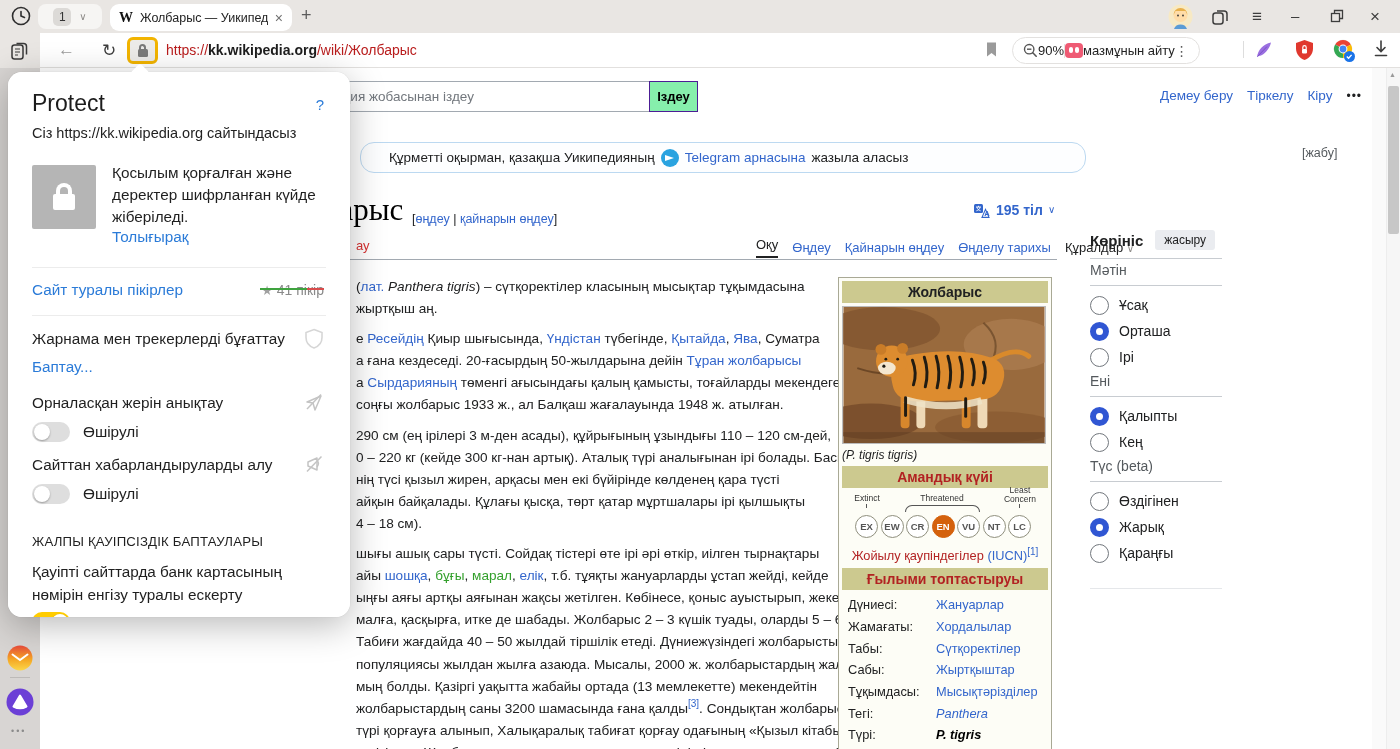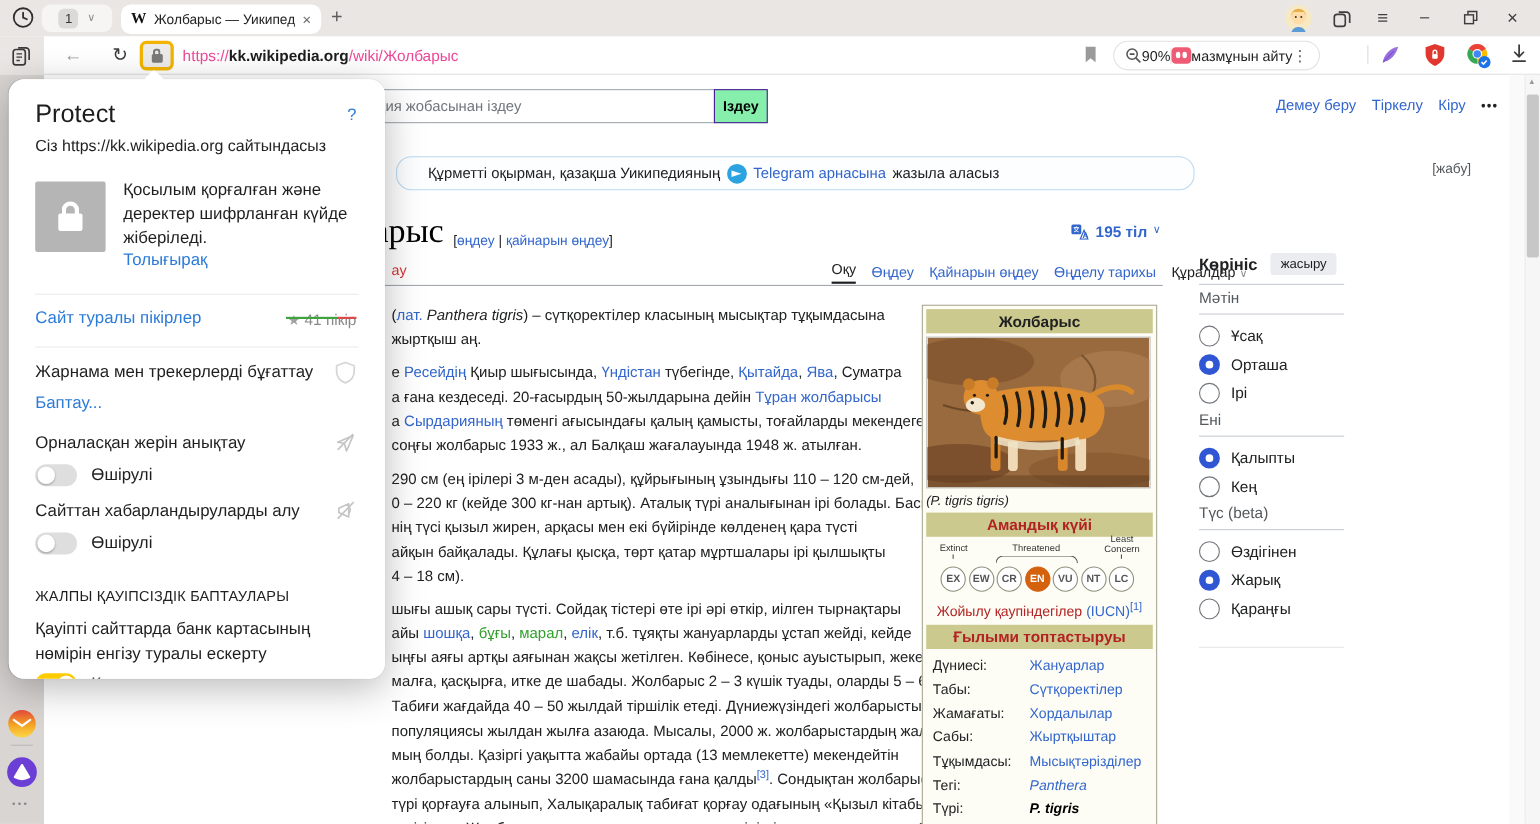--- a/index.html
+++ b/index.html
@@ -23,21 +23,21 @@
   .winbtn{color:#3d3d3d;font-size:15px;top:7px;}
   .toolbar{left:0;top:33px;width:1400px;height:35px;background:#e9e6e3;}
   .toolbar-white{left:40px;top:33px;width:1360px;height:35px;background:#fff;border-bottom:1px solid #e2e0de;box-sizing:border-box;}
   .tb-ic{color:#9b9b9b;font-size:17px;top:40px;}
   .lockbox{left:127px;top:37px;width:31px;height:27px;background:#ecebe9;border:3px solid #f2b400;
     border-radius:6px;box-sizing:border-box;display:flex;align-items:center;justify-content:center;}
   .cssl{position:relative;width:10px;height:8px;background:#7a7a7a;border-radius:1.5px;margin-top:5px;}
   .cssl:before{content:"";position:absolute;left:1.5px;top:-5px;width:7px;height:7px;border:2px solid #7a7a7a;
     border-bottom:none;border-radius:4px 4px 0 0;box-sizing:border-box;}
   .url{left:166px;top:42px;font-size:14px;white-space:nowrap;}
-  .url .dim{color:#ec4899;} .url .host{color:#1d1d1d;font-weight:600;}
+  .url .dim{color:#b91c1c;} .url .host{color:#1d1d1d;font-weight:600;}
   .pill{left:1012px;top:37px;height:27px;border:1px solid #e3e1df;border-radius:14px;display:flex;
     align-items:center;padding:0 10px;gap:0;background:#fff;box-sizing:border-box;}
   .pill .sep{width:1px;height:14px;background:#e3e1df;}
   .pill .ztxt{font-size:13px;color:#222;}
   .speakic{width:18px;height:15px;background:#ef5b74;border-radius:4px;position:relative;}
   .speakic i{position:absolute;top:4px;width:4px;height:6px;background:#fff;border-radius:2px;}
   .speakic i.a{left:4px;} .speakic i.b{left:10px;}
   .tb-div{left:1243px;top:41px;width:1px;height:17px;background:#ddd;}
   
   .leftstrip{left:0;top:68px;width:40px;height:681px;background:#d8d5d3;}
@@ -421,26 +421,26 @@
       <span class="redlink">Жойылу қаупіндегілер</span>
       <span class="bluelink">(IUCN)</span><span class="seg-s">[1]</span>
     </div>
     <div class="ib-h red">Ғылыми топтастыруы</div>
     <div class="taxo">
       <div class="trow">
           <span class="tl">Дүниесі:</span>
           <span class="tv">Жануарлар</span>
         </div>
       <div class="trow">
+          <span class="tl">Жамағаты:</span>
+          <span class="tv">Хордалылар</span>
+        </div>
+      <div class="trow">
           <span class="tl">Табы:</span>
           <span class="tv">Сүтқоректілер</span>
-        </div>
-      <div class="trow">
-          <span class="tl">Жамағаты:</span>
-          <span class="tv">Хордалылар</span>
         </div>
       <div class="trow">
           <span class="tl">Сабы:</span>
           <span class="tv">Жыртқыштар</span>
         </div>
       <div class="trow">
           <span class="tl">Тұқымдасы:</span>
           <span class="tv">Мысықтәрізділер</span>
         </div>
       <div class="trow">

